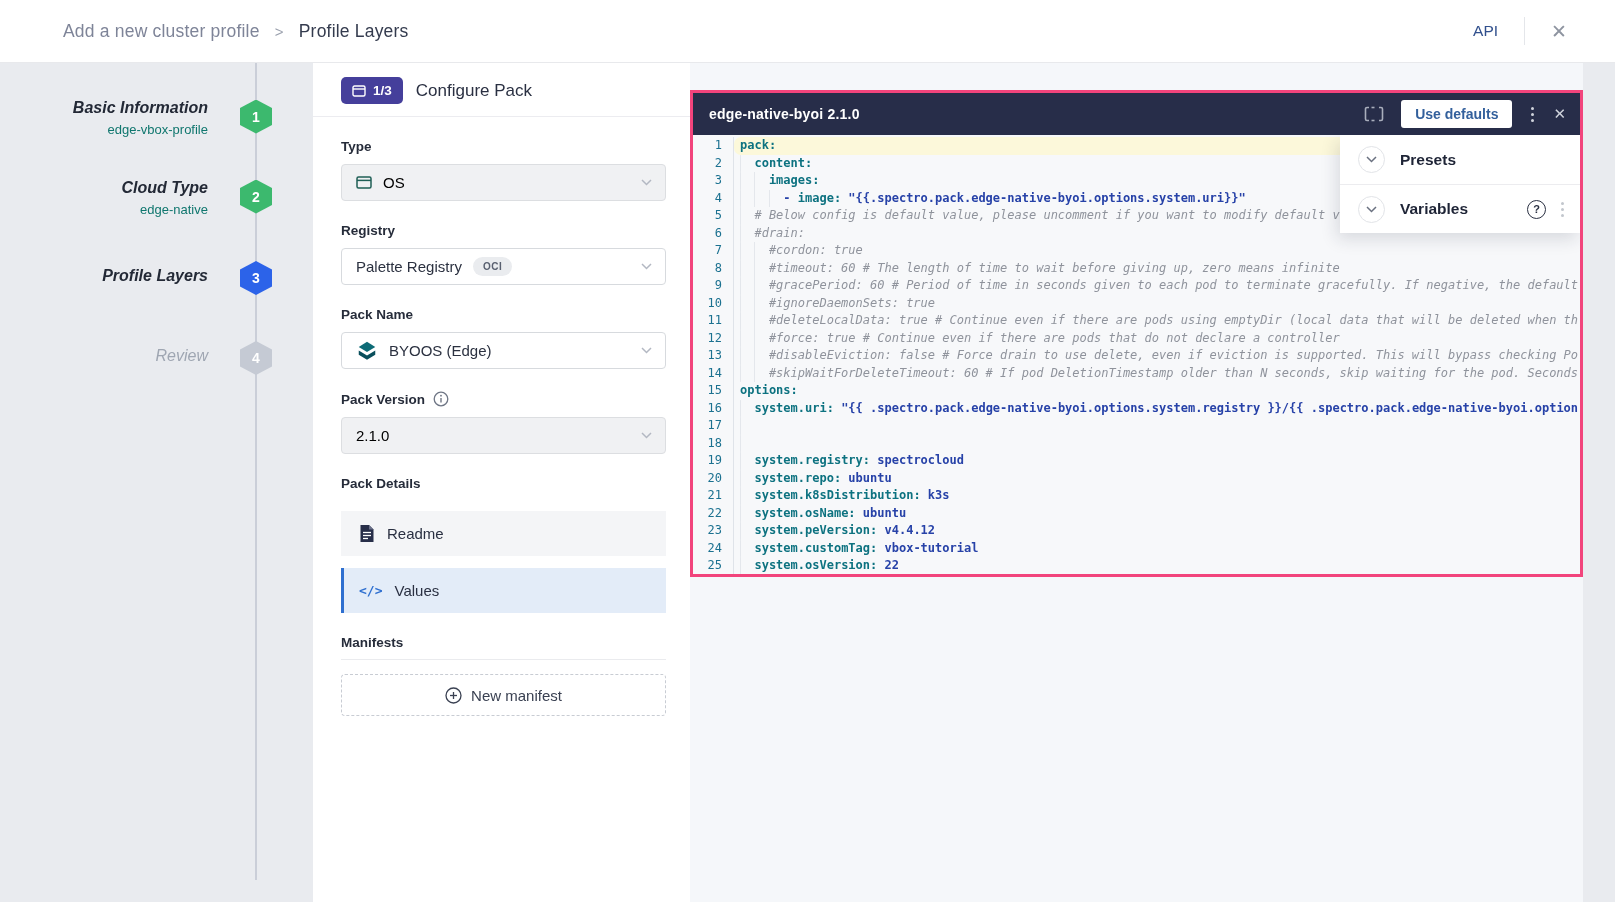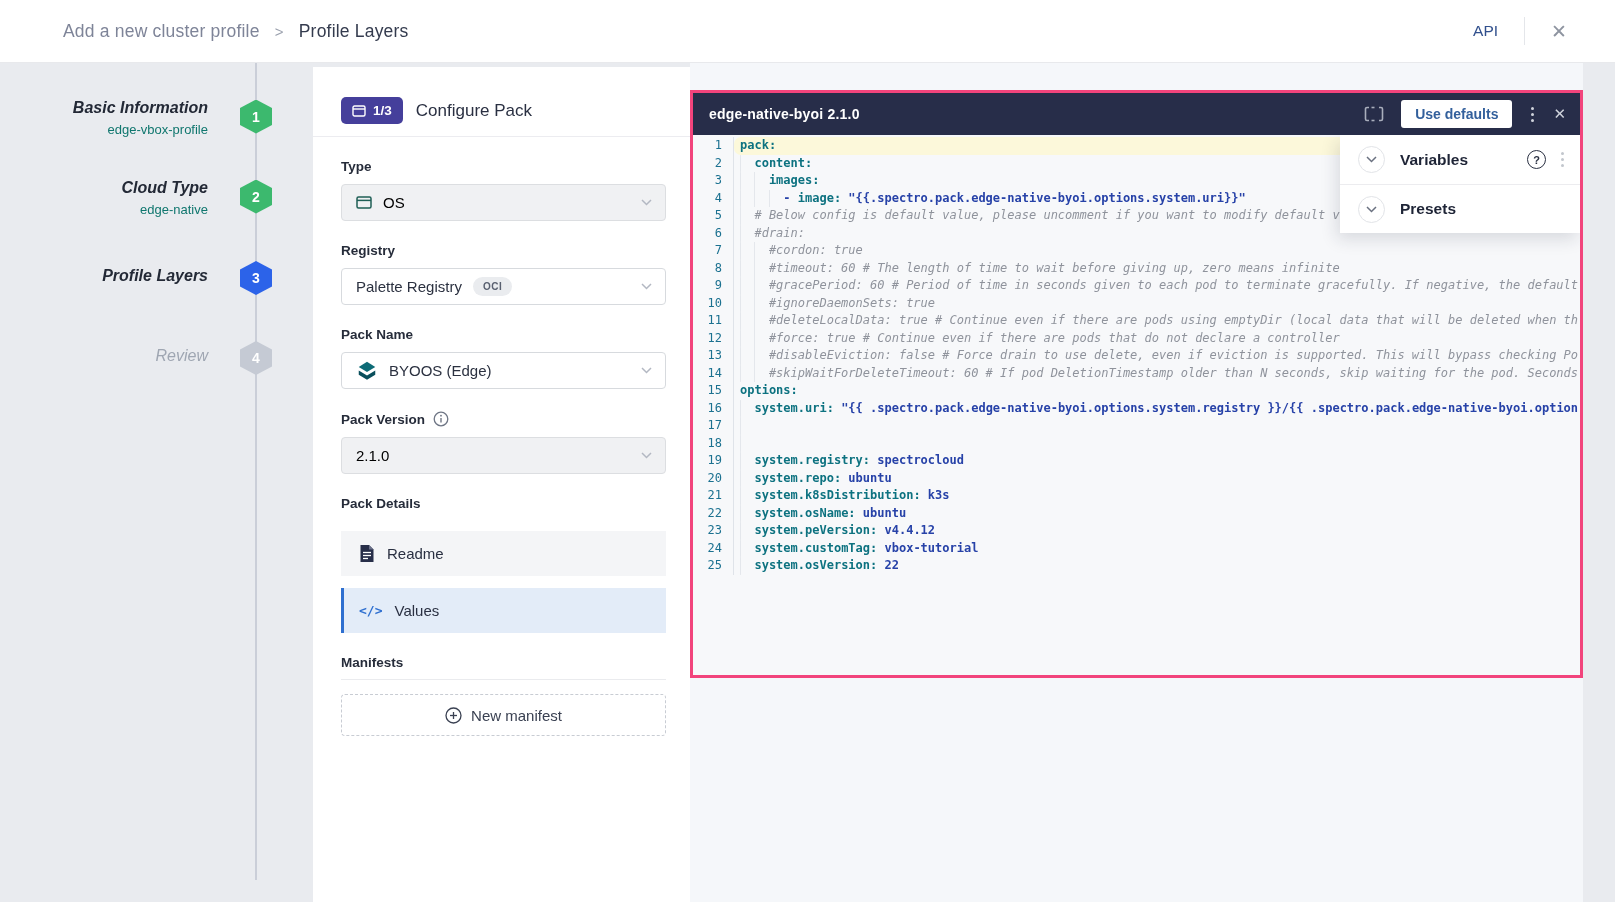--- a/index.html
+++ b/index.html
@@ -28,21 +28,21 @@
   .step-subtitle { font-size:13px; color:#0f766e; line-height:22px; }
   .hex { position:absolute; left:240px; width:32px; height:34px;
          clip-path:polygon(50% 0%,100% 25%,100% 75%,50% 100%,0% 75%,0% 25%);
          display:flex; align-items:center; justify-content:center;
          color:#fff; font-size:14px; font-weight:600; }
   .hex.completed { background:#3cb96e; }
   .hex.active { background:#2c63e9; }
   .hex.upcoming { background:#c5cad4; }
 
   
-  .form-panel { position:absolute; top:67px; left:313px; width:377px; bottom:0; background:#fff; }
+  .form-panel { position:absolute; top:47px; left:313px; width:377px; bottom:0; background:#fff; }
   .panel-header { height:70px; padding:30px 24px 0 28px; display:flex; align-items:flex-start; gap:13px;
                   border-bottom:1px solid #ececf0; }
   .progress-badge { background:#453f9b; border-radius:5px; height:27px; padding:0 11px;
                     display:flex; align-items:center; gap:7px; color:#fff; font-size:13.5px; font-weight:600; }
   .panel-title { font-size:17px; color:#2a3042; font-weight:500; line-height:27px; }
   .form-body { padding:0 24px 0 28px; }
   .field-label { margin-top:22px; font-size:13.5px; font-weight:600; color:#262c3a;
                  display:flex; align-items:center; gap:8px; }
   .select { margin-top:10px; height:37px; border:1px solid #d7dade; border-radius:4px; background:#fff;
             display:flex; align-items:center; padding:0 14px; gap:11px; position:relative; cursor:pointer; }
@@ -58,21 +58,21 @@
   .detail-row.selected { background:#e3ecf8; border-left:3px solid #2e6fd0; padding-left:15px; }
   .detail-label { font-size:15px; color:#2a3042; }
   .values-glyph { color:#2e6fd0; font-weight:700; font-size:13px; font-family:"DejaVu Sans Mono", monospace; }
   .manifest-divider { margin-top:9px; height:1px; background:#eaebee; }
   .new-manifest-btn { margin-top:14px; height:42px; border:1px dashed #c8ccd3; border-radius:4px;
                       display:flex; align-items:center; justify-content:center; gap:9px;
                       font-size:15px; color:#3a4152; cursor:pointer; background:#fff; width:100%; }
 
   
   .editor-col { position:absolute; top:63px; left:690px; width:893px; bottom:0; background:#f5f7fa; }
-  .editor { position:absolute; top:27px; left:0; width:893px; height:588px;
+  .editor { position:absolute; top:27px; left:0; width:893px; height:487px;
             border:3px solid #f2447c; background:#f7f8fa; display:flex; flex-direction:column; }
   .editor-header { height:42px; background:#272d49; display:flex; align-items:center; padding:0 14px 0 16px; }
   .editor-title { color:#fff; font-size:14px; font-weight:600; letter-spacing:.2px; }
   .editor-header-right { margin-left:auto; display:flex; align-items:center; gap:17px; }
   .use-defaults-btn { background:#fff; border:none; border-radius:3px; color:#33609c; font-size:14px;
                       font-weight:600; padding:6px 14px; cursor:pointer; font-family:inherit; }
   .kebab { display:flex; flex-direction:column; gap:3px; cursor:pointer; padding:2px; }
   .kebab i { width:3px; height:3px; border-radius:50%; background:#cfd3dc; }
   .editor-close { color:#cfd3dc; font-size:15px; cursor:pointer; }
 
@@ -381,37 +381,37 @@
             </div>
           </div>
 
         <div class="side-overlay">
           <div class="side-row">
             <span class="chev-circle">
               <svg width="11" height="7" viewBox="0 0 11 7">
                   <polyline points="1,1 5.5,5.5 10,1" fill="none" stroke="#6a7180" stroke-width="1.5"></polyline>
                 </svg>
             </span>
+            <span class="side-label">Presets</span>
+          </div>
+          <div class="side-row">
+            <span class="chev-circle">
+              <svg width="11" height="7" viewBox="0 0 11 7">
+                  <polyline points="1,1 5.5,5.5 10,1" fill="none" stroke="#6a7180" stroke-width="1.5"></polyline>
+                </svg>
+            </span>
             <span class="side-label">Variables</span>
             <span class="side-row-right">
               <span class="help-circle">?</span>
               <span class="kebab gray">
                   <i></i>
                   <i></i>
                   <i></i>
                 </span>
             </span>
           </div>
-          <div class="side-row">
-            <span class="chev-circle">
-              <svg width="11" height="7" viewBox="0 0 11 7">
-                  <polyline points="1,1 5.5,5.5 10,1" fill="none" stroke="#6a7180" stroke-width="1.5"></polyline>
-                </svg>
-            </span>
-            <span class="side-label">Presets</span>
-          </div>
         </div>
       </div>
 
     </div>
   </section>
 
 </div>
 
 </body></html>

